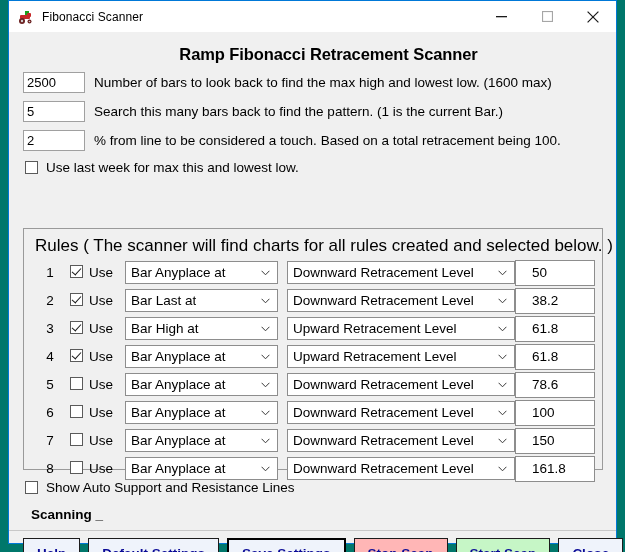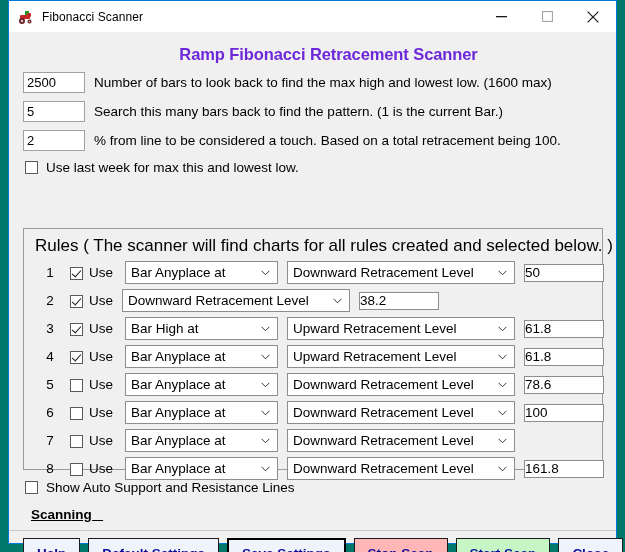--- a/index.html
+++ b/index.html
@@ -77,21 +77,21 @@
   #client {
     flex: 1;
     background: #f0f0f0;
     position: relative;
   }
 
   #page-title {
     text-align: center;
     font-size: 16.5px;
     font-weight: bold;
-    color: #6d28d9;
+    color: #000000;
     margin: 13px 0 0 0;
     letter-spacing: -0.1px;
     padding-left: 32px;
   }
 
   
   .param-row {
     display: flex;
     align-items: center;
     margin-left: 14px;
@@ -177,21 +177,21 @@
   }
   .rule-num {
     width: 14px;
     font-size: 13.5px;
     color: #000;
     text-align: center;
     flex: none;
   }
   .rule-cb-wrap {
     display: flex;
-    align-items: flex-end;
+    align-items: flex-start;
     margin-left: 13px;
     flex: none;
   }
   .rule-use-label {
     font-size: 13.5px;
     color: #000;
     margin-left: 6px;
   }
   .select {
     box-sizing: border-box;
@@ -216,48 +216,46 @@
     top: 50%;
     margin-top: -3px;
     width: 9px;
     height: 6px;
   }
   .sel-type { width: 153px; margin-left: 12px; align-items: center; }
   .sel-level { width: 228px; margin-left: 9px; }
   .rule-val {
     box-sizing: border-box;
     width: 80px;
-    height: 18px;
-    margin-left: 9px;
+    height: 26px;
     border: 1px solid #8d8d8d;
     background: #ffffff;
     font-family: "Liberation Sans", sans-serif;
     font-size: 13.5px;
     color: #000;
-    padding: 0 0;
+    padding: 0 16px;
     outline: none;
     flex: none;
   }
 
   
   #bottom-check {
     position: absolute;
     left: 16px;
     top: 448px;
     display: flex;
     align-items: center;
   }
   #status-text {
     position: absolute;
     left: 22px;
     top: 475px;
     font-size: 13.5px;
     font-weight: bold;
     color: #000;
-    text-decoration: underline;
   }
 
   
   #btnbar {
     position: absolute;
     left: 0;
     right: 0;
     top: 498px;
     height: 44px;
     border-top: 1px solid #c8c8c8;
@@ -364,20 +362,26 @@
               </svg>
             </span>
             <input class="rule-val" type="text" value="50" style="">
           </div>
           <div class="rule-row">
             <span class="rule-num">2</span>
             <span class="rule-cb-wrap">
               <span class="cb checked"></span>
               <span class="rule-use-label">Use</span>
             </span>
+            <span class="select sel-type">
+              <span class="sel-text">Bar Last at</span>
+              <svg class="chev" viewBox="0 0 9 6">
+                <path d="M0.6 0.8 L4.5 4.8 L8.4 0.8" fill="none" stroke="#3a3a3a" stroke-width="1"></path>
+              </svg>
+            </span>
             <span class="select sel-level">
               <span class="sel-text">Downward Retracement Level</span>
               <svg class="chev" viewBox="0 0 9 6">
                 <path d="M0.6 0.8 L4.5 4.8 L8.4 0.8" fill="none" stroke="#3a3a3a" stroke-width="1"></path>
               </svg>
             </span>
             <input class="rule-val" type="text" value="38.2" style="">
           </div>
           <div class="rule-row">
             <span class="rule-num">3</span>
@@ -470,20 +474,21 @@
               <svg class="chev" viewBox="0 0 9 6">
                 <path d="M0.6 0.8 L4.5 4.8 L8.4 0.8" fill="none" stroke="#3a3a3a" stroke-width="1"></path>
               </svg>
             </span>
             <span class="select sel-level">
               <span class="sel-text">Downward Retracement Level</span>
               <svg class="chev" viewBox="0 0 9 6">
                 <path d="M0.6 0.8 L4.5 4.8 L8.4 0.8" fill="none" stroke="#3a3a3a" stroke-width="1"></path>
               </svg>
             </span>
+            <input class="rule-val" type="text" value="150" style="">
           </div>
           <div class="rule-row">
             <span class="rule-num">8</span>
             <span class="rule-cb-wrap">
               <span class="cb"></span>
               <span class="rule-use-label">Use</span>
             </span>
             <span class="select sel-type">
               <span class="sel-text">Bar Anyplace at</span>
               <svg class="chev" viewBox="0 0 9 6">

